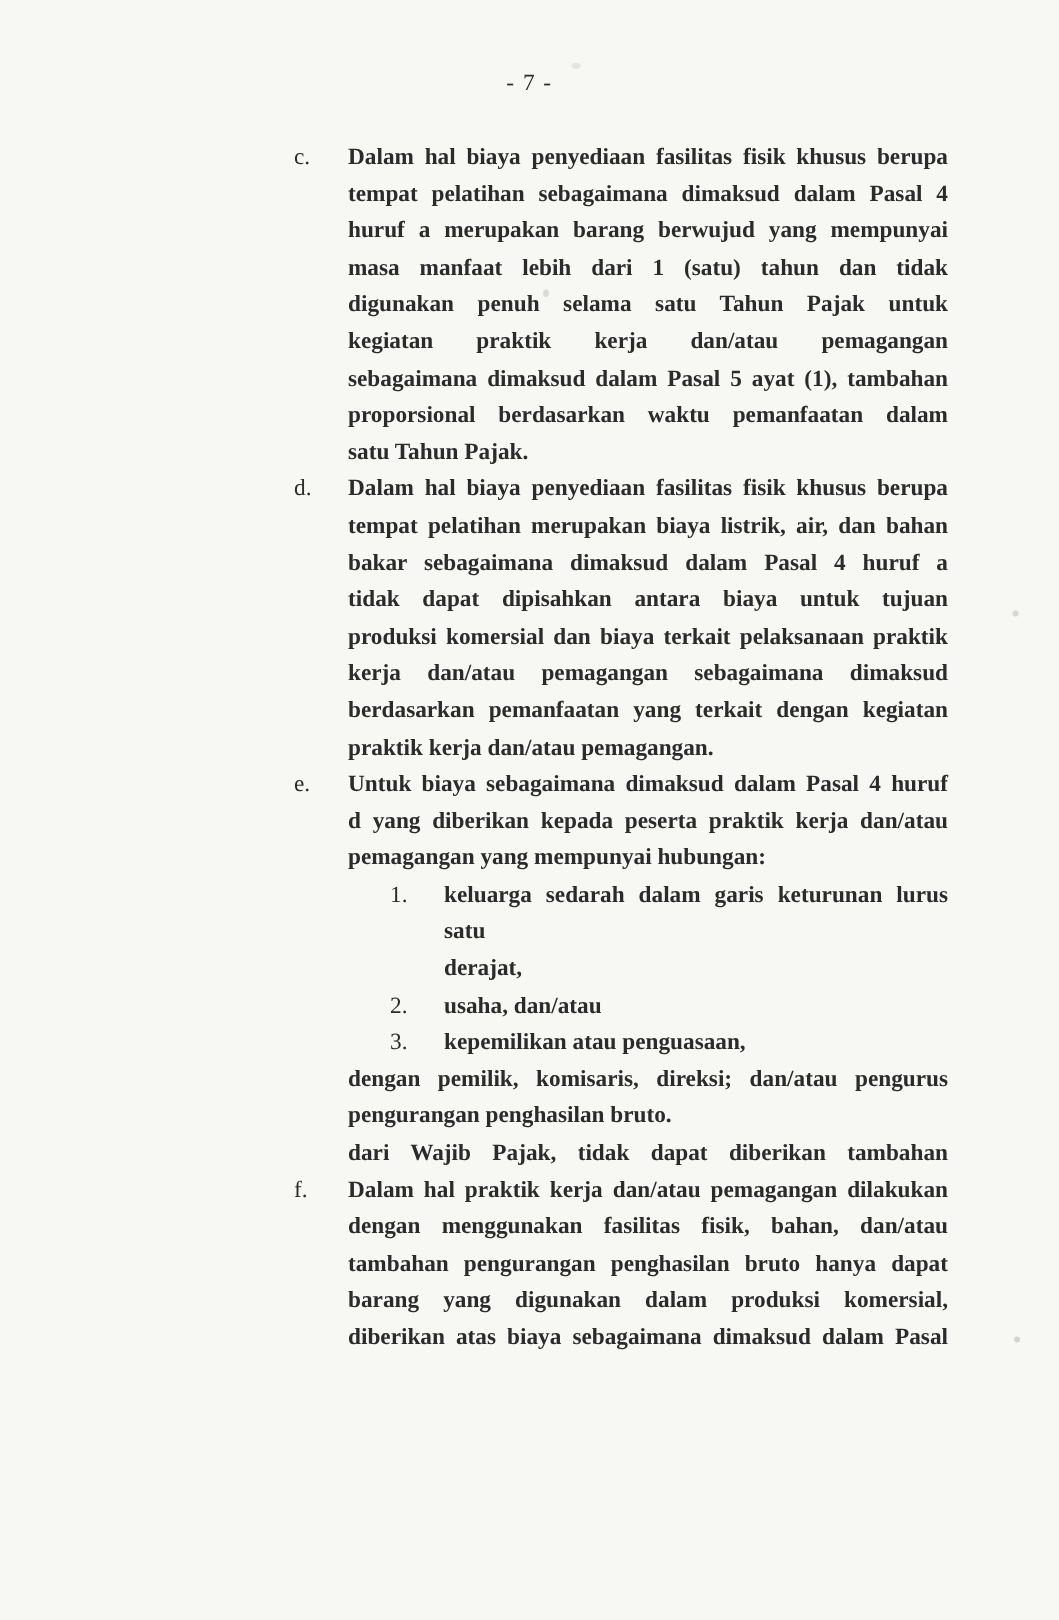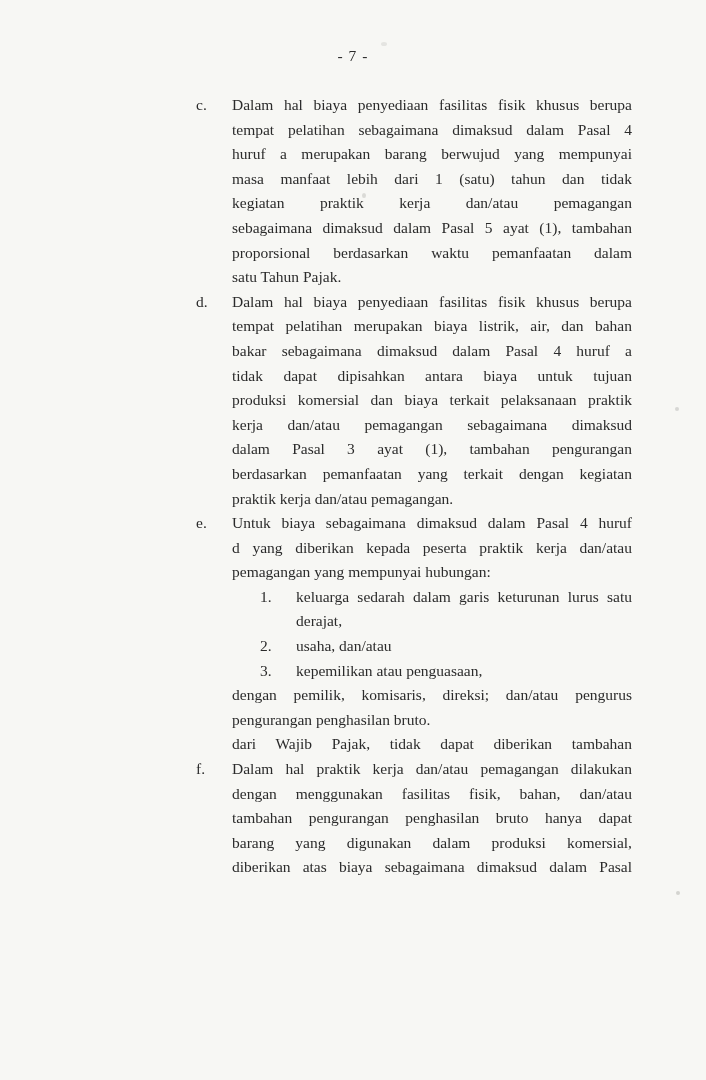--- a/index.html
+++ b/index.html
@@ -18,21 +18,21 @@
     text-align: center;
     letter-spacing: 1px;
   }
   .content {
     position: absolute;
     top: 93px; left: 196px; width: 436px;
   }
   .item { display: flex; }
   .item-label { flex: 0 0 36px; line-height: 24.6px; }
   .item-body { flex: 1 1 auto; min-width: 0; }
-  .ln { line-height: 24.6px; }
+  .ln { line-height: 24.6px; font-weight: bold; }
   .j  { text-align: justify; text-align-last: justify; }
   .subitem { display: flex; margin-left: 28px; }
   .sub-label { flex: 0 0 36px; line-height: 24.6px; }
   .sub-body { flex: 1 1 auto; min-width: 0; }
   .speck { position: absolute; background: #8f8f8a; border-radius: 50%; }
   .sp1 { left: 381px; top: 42px;  width: 6px; height: 4px; opacity: .18; }
   .sp2 { left: 362px; top: 193px; width: 4px; height: 5px; opacity: .28; }
   .sp3 { left: 675px; top: 407px; width: 4px; height: 4px; opacity: .30; }
   .sp4 { left: 676px; top: 891px; width: 4px; height: 4px; opacity: .34; }
 </style>
@@ -43,37 +43,37 @@
 
 <div class="content">
 
   <div class="item">
     <div class="item-label">c.</div>
     <div class="item-body">
       <div class="ln j">Dalam hal biaya penyediaan fasilitas fisik khusus berupa</div>
       <div class="ln j">tempat pelatihan sebagaimana dimaksud dalam Pasal 4</div>
       <div class="ln j">huruf a merupakan barang berwujud yang mempunyai</div>
       <div class="ln j">masa manfaat lebih dari 1 (satu) tahun dan tidak</div>
+      <div class="ln j">digunakan penuh selama satu Tahun Pajak untuk</div>
       <div class="ln j">kegiatan praktik kerja dan/atau pemagangan</div>
       <div class="ln j">sebagaimana dimaksud dalam Pasal 5 ayat (1), tambahan</div>
       <div class="ln j">proporsional berdasarkan waktu pemanfaatan dalam</div>
       <div class="ln">satu Tahun Pajak.</div>
     </div>
   </div>
 
   <div class="item">
     <div class="item-label">d.</div>
     <div class="item-body">
       <div class="ln j">Dalam hal biaya penyediaan fasilitas fisik khusus berupa</div>
       <div class="ln j">tempat pelatihan merupakan biaya listrik, air, dan bahan</div>
       <div class="ln j">bakar sebagaimana dimaksud dalam Pasal 4 huruf a</div>
       <div class="ln j">tidak dapat dipisahkan antara biaya untuk tujuan</div>
       <div class="ln j">produksi komersial dan biaya terkait pelaksanaan praktik</div>
       <div class="ln j">kerja dan/atau pemagangan sebagaimana dimaksud</div>
-      <div class="ln j">dalam Pasal 3 ayat (1), tambahan pengurangan</div>
       <div class="ln j">berdasarkan pemanfaatan yang terkait dengan kegiatan</div>
       <div class="ln">praktik kerja dan/atau pemagangan.</div>
     </div>
   </div>
 
   <div class="item">
     <div class="item-label">e.</div>
     <div class="item-body">
       <div class="ln j">Untuk biaya sebagaimana dimaksud dalam Pasal 4 huruf</div>
       <div class="ln j">d yang diberikan kepada peserta praktik kerja dan/atau</div>

